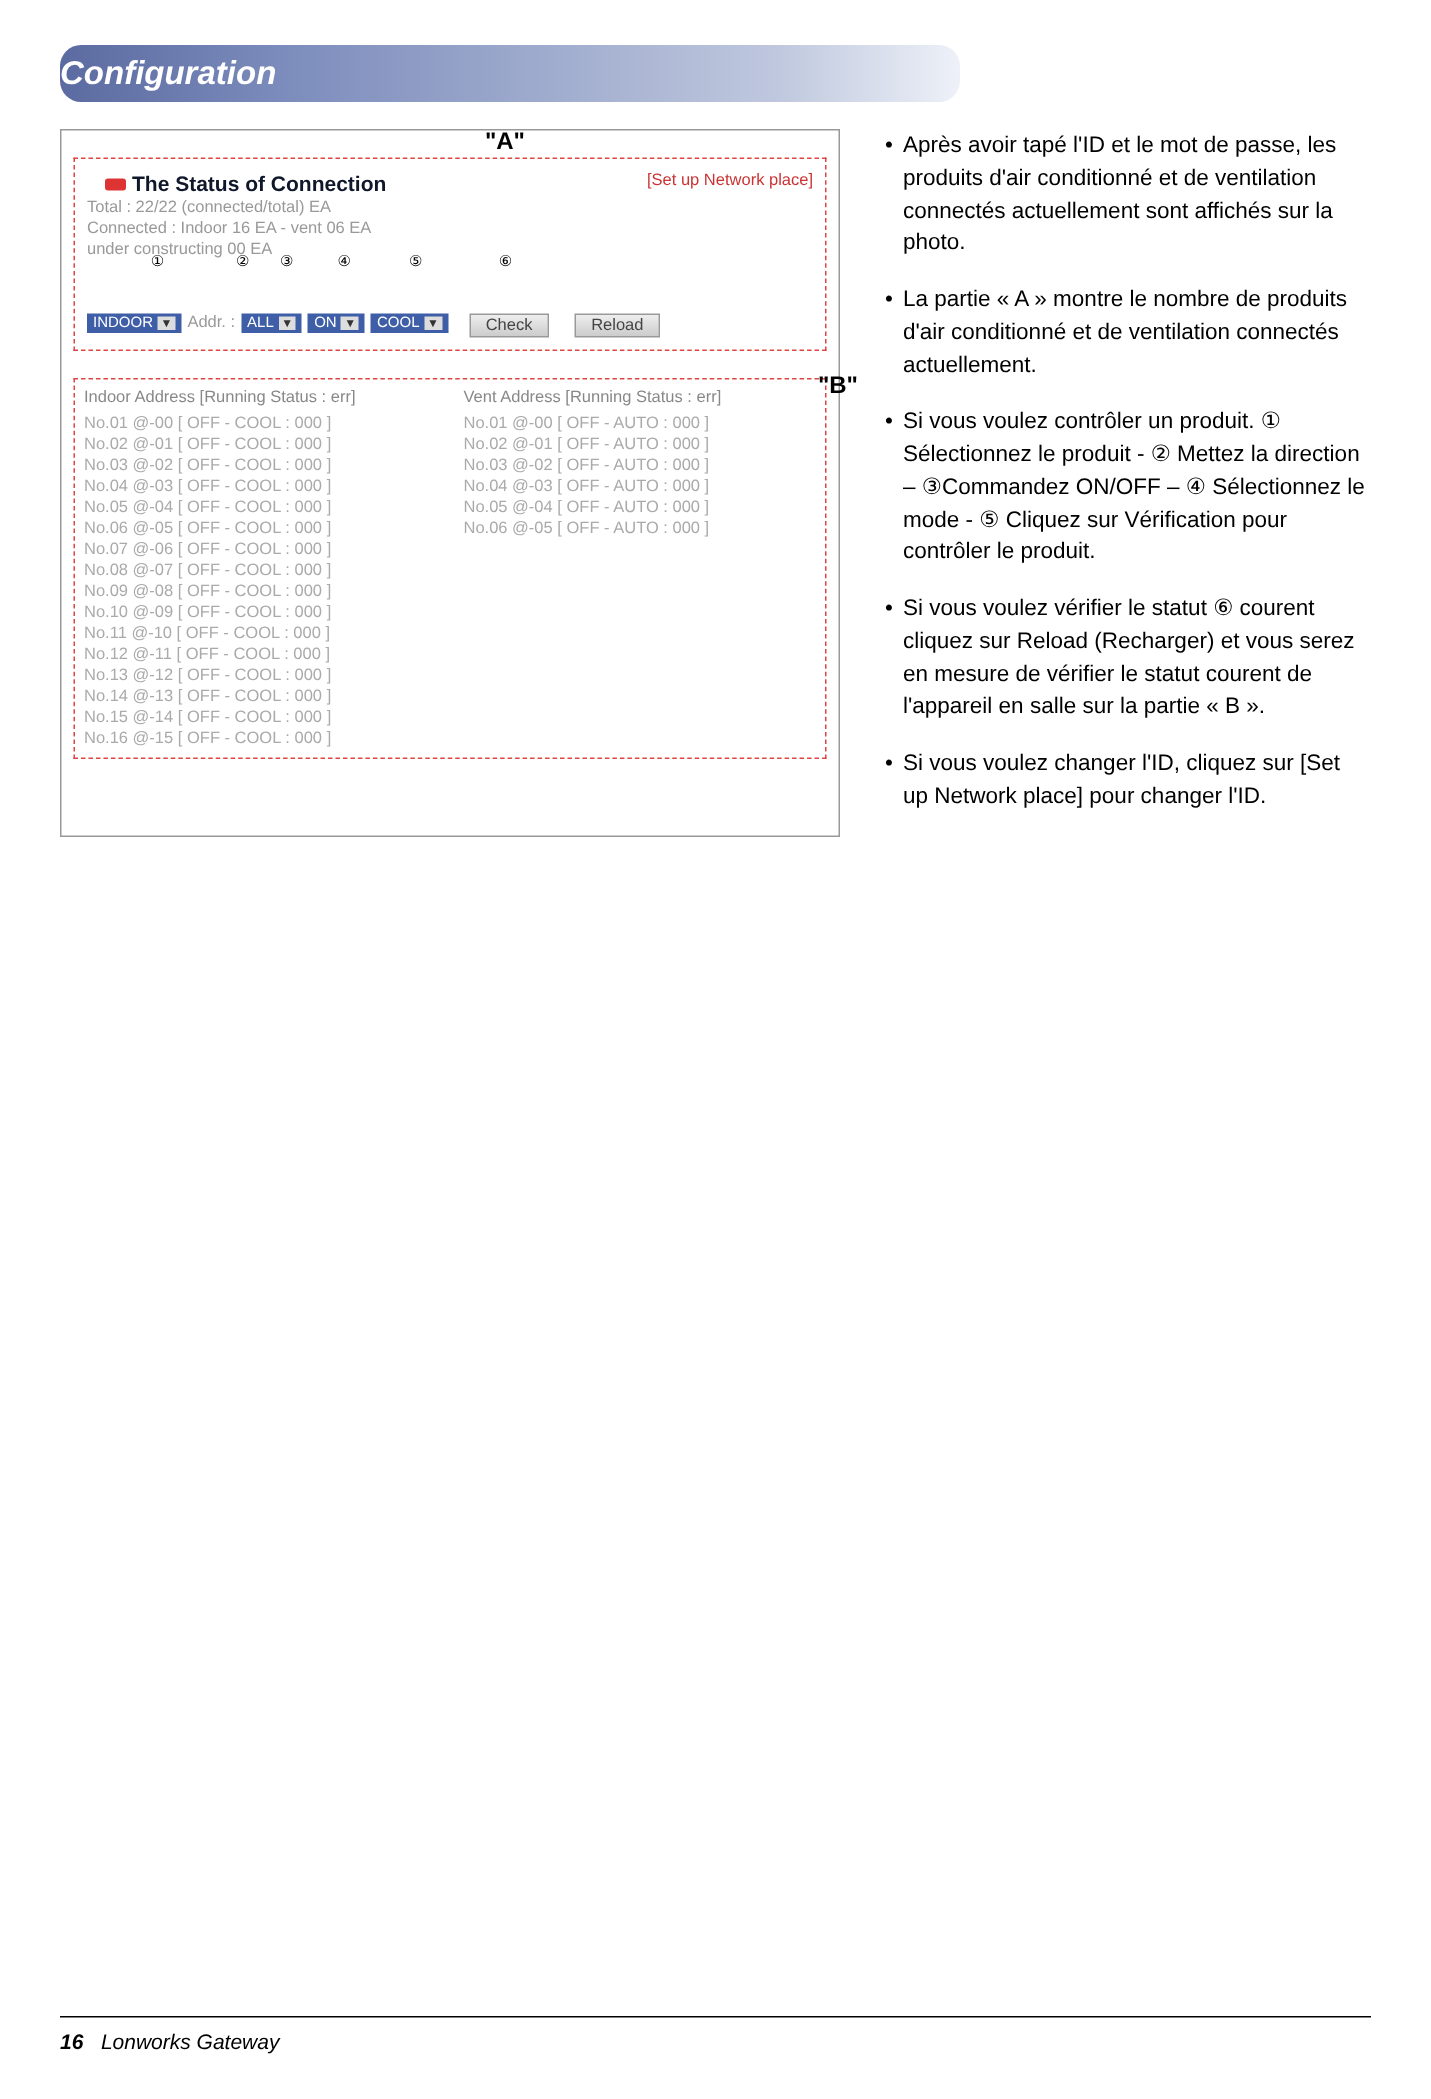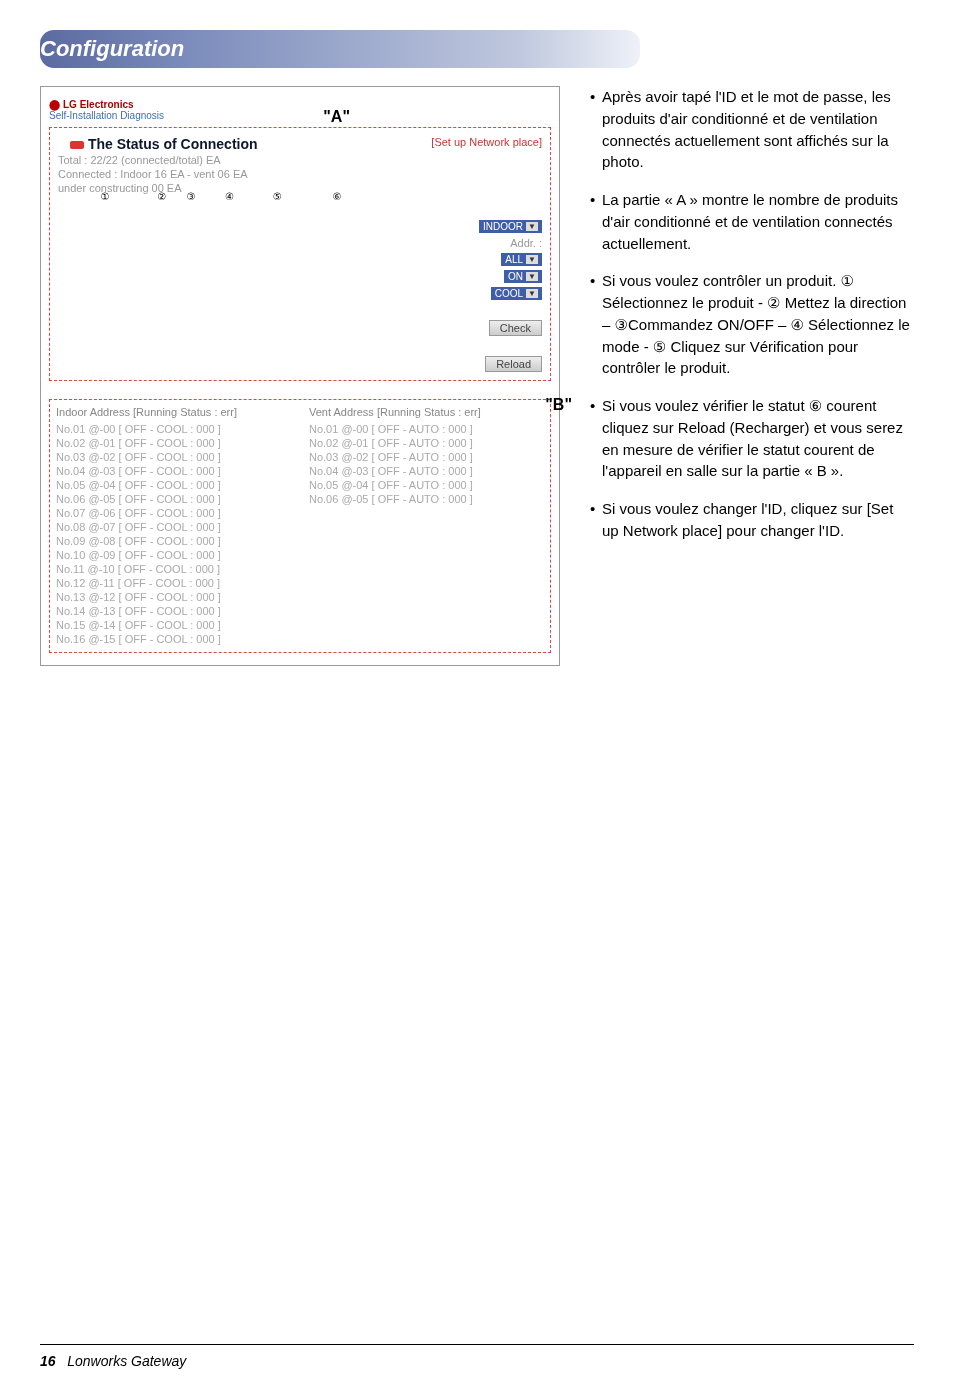--- a/index.html
+++ b/index.html
@@ -87,27 +87,26 @@
     color: #c33;
     font-size: 11px;
     float: right;
   }
   .sub-line {
     font-size: 11px;
     color: #999;
     margin: 2px 0;
   }
   .controls {
-    margin-top: 16px;
+    margin-top: 27px;
     display: flex;
-    align-items: flex-end;
+    align-items: flex-start;
     gap: 4px;
     font-size: 11px;
     color: #999;
-    flex-direction: column;
   }
   .circ {
     display: inline-block;
     width: 14px; height: 14px;
     line-height: 14px;
     text-align: center;
     font-size: 10px;
     color: #000;
   }
   .sel {
@@ -203,24 +202,20 @@
 <body>
 
 <div class="page-container">
 <div class="page">
 
   <div class="section-bar">Configuration</div>
 
   <div class="content-row">
 
     <div class="screenshot">
-      <div class="logo-row">
-        <span><span style="color:#b00">⬤</span> <span>LG Electronics</span></span><br>
-        <span class="sub">Self-Installation Diagnosis</span>
-      </div>
 
       <div class="dashed-box">
         <div class="letter-a">"A"</div>
         <div>
           <span class="status-title"><span class="dot"></span><span>The Status of Connection</span></span>
           <span class="setup-link">[Set up Network place]</span>
         </div>
         <div class="sub-line">Total : 22/22 (connected/total) EA</div>
         <div class="sub-line">Connected : Indoor 16 EA - vent 06 EA</div>
         <div class="sub-line">under constructing 00 EA</div>

